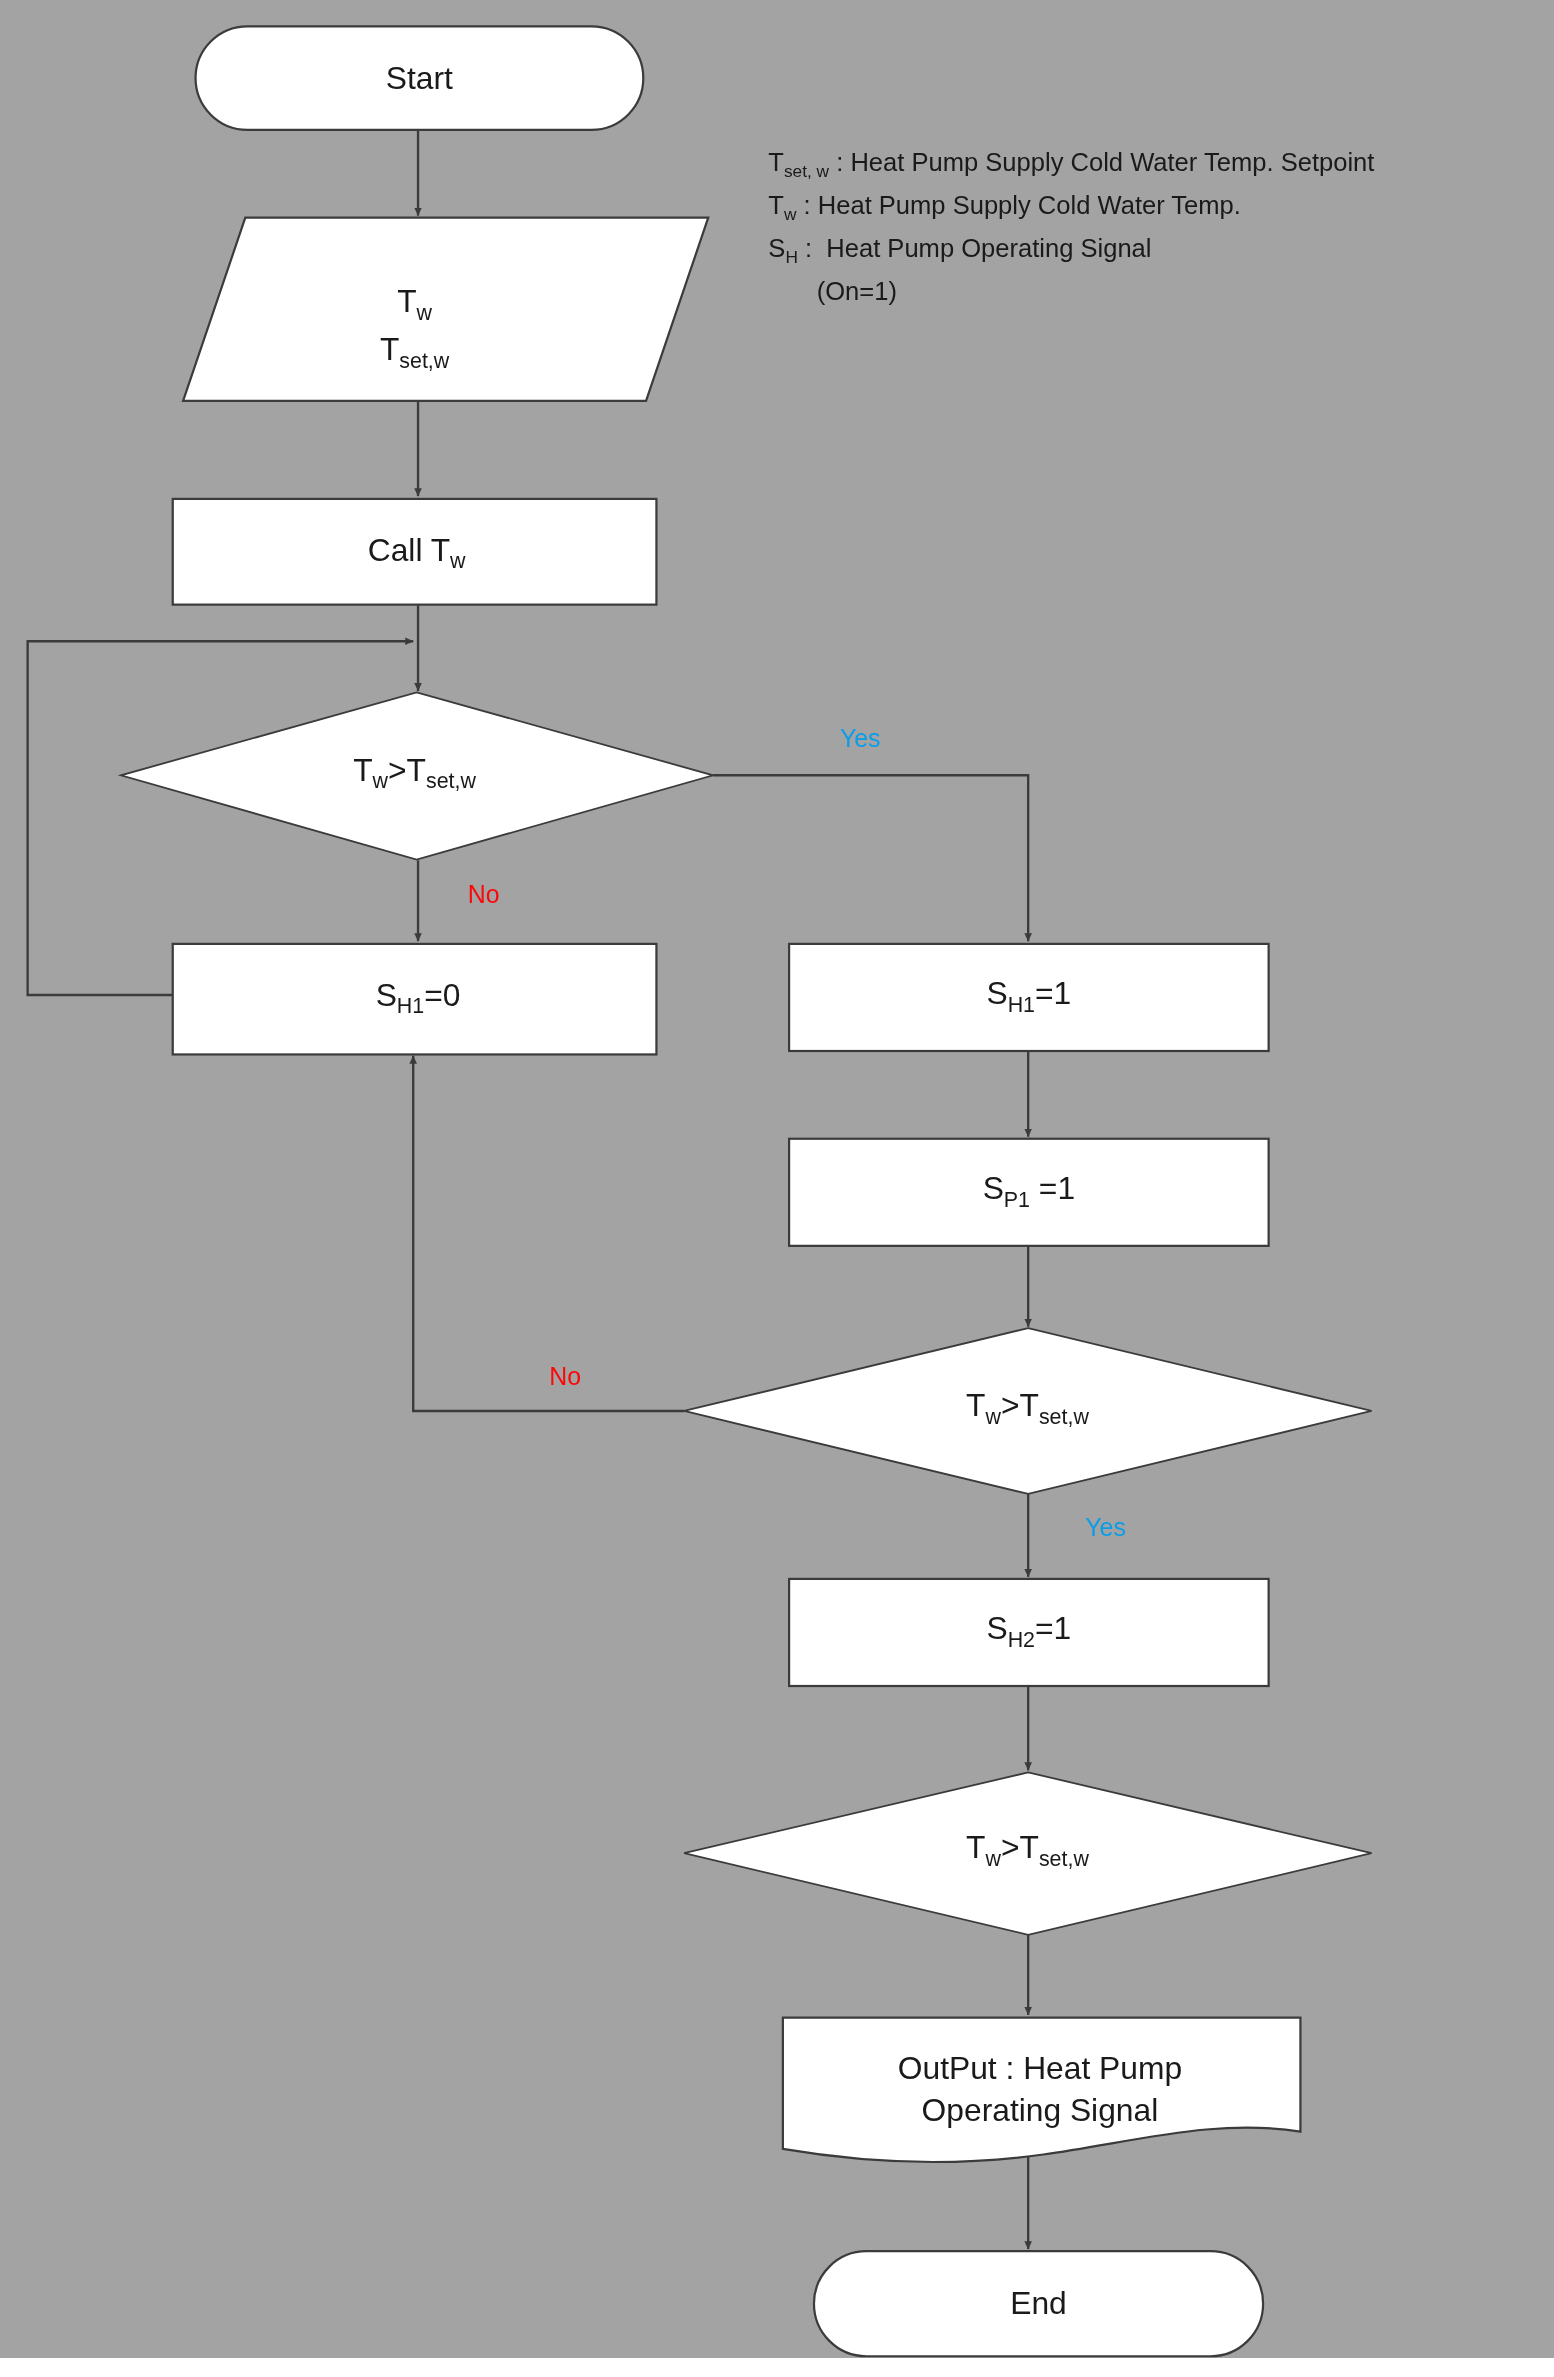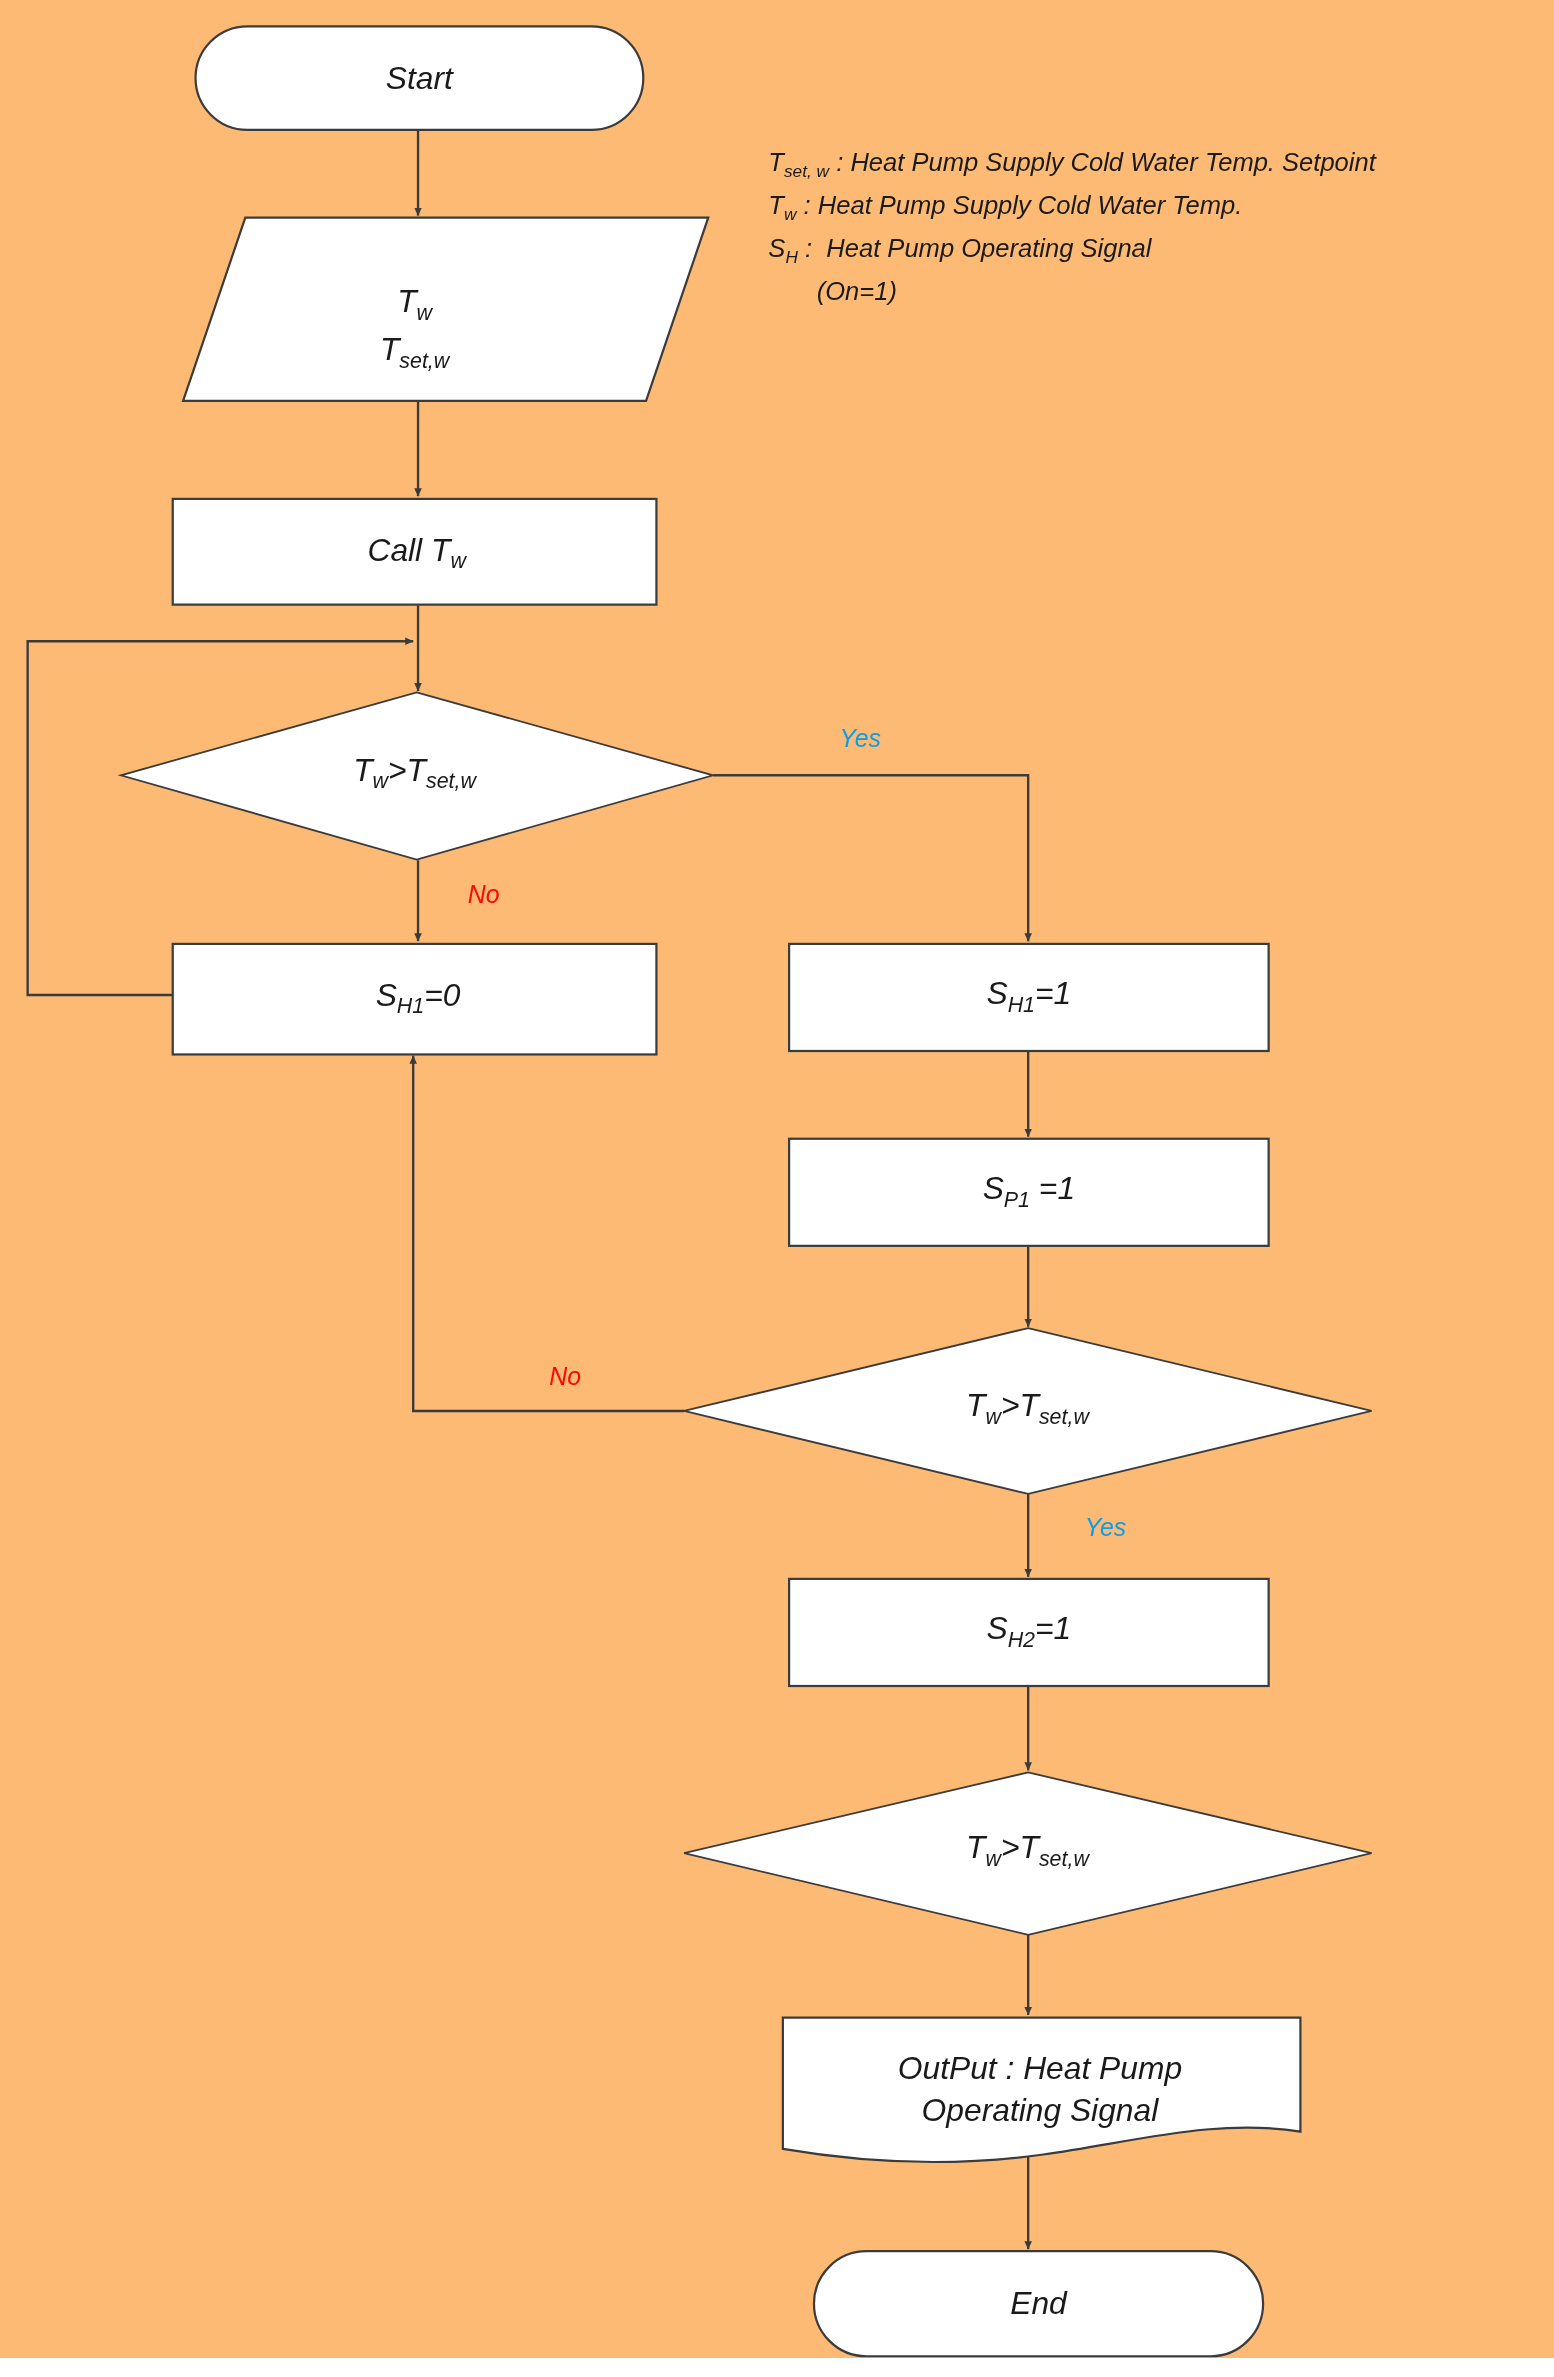--- a/index.html
+++ b/index.html
@@ -10,22 +10,21 @@
   body {
     width: 1554px;
     height: 2377px;
     font-family: "Liberation Sans", sans-serif;
     overflow: hidden;
   }
   #flowchart-root {
     position: relative;
     width: 1554px;
     height: 2358px;
-    background: #fdba74;
-    font-style: italic;
+    background: #a3a3a3;
   }
   svg.chart-canvas {
     position: absolute;
     top: 0;
     left: 0;
     width: 1554px;
     height: 2377px;
     display: block;
   }
   .shape-outline {

